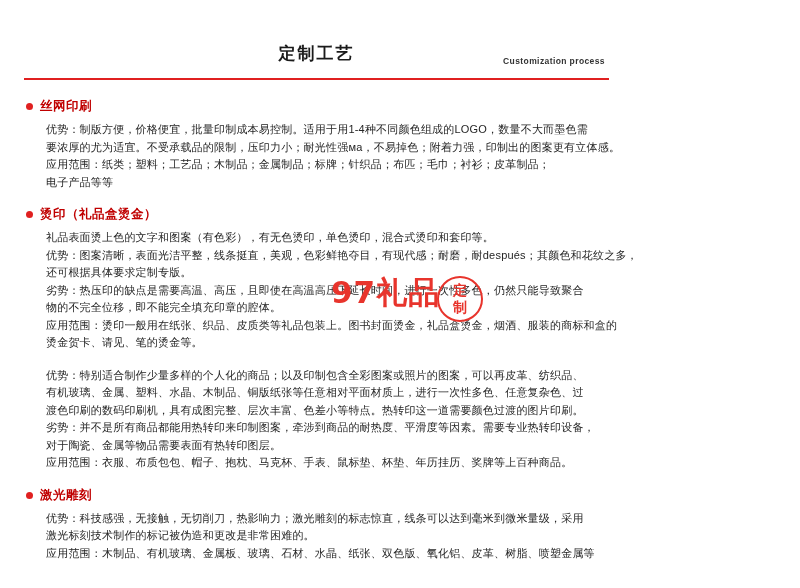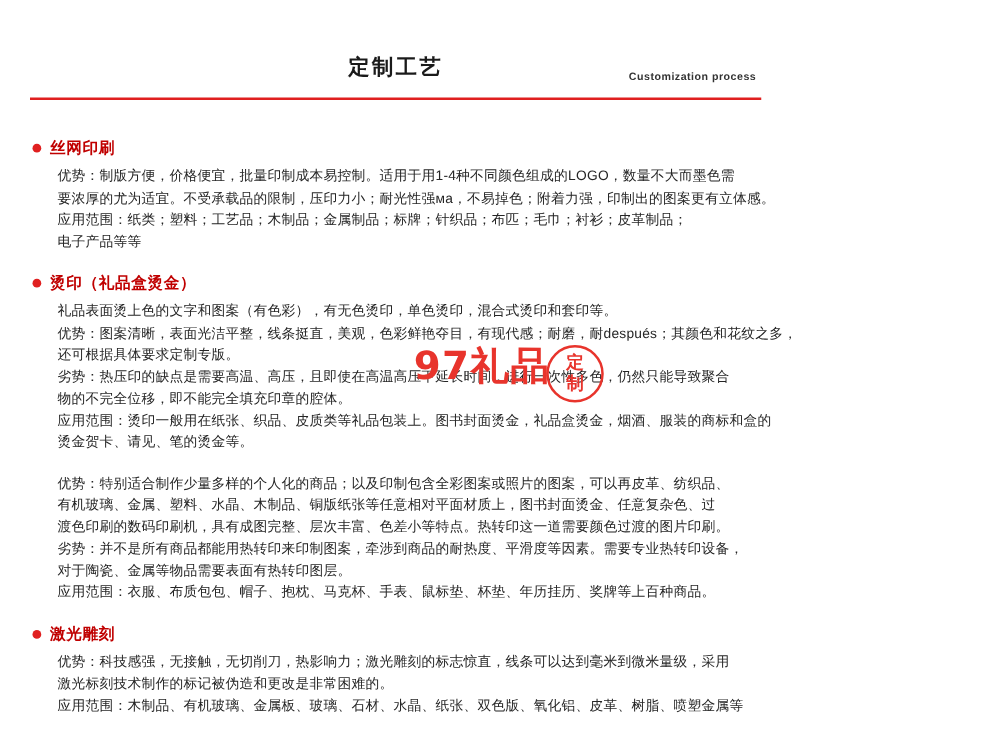--- a/index.html
+++ b/index.html
@@ -55,21 +55,20 @@
     height: 2px;
     background: #e02020;
   }
   
   .content {
     position: relative;
     padding-top: 14px;
   }
   .section {
     margin-bottom: 15px;
-    margin-top: 12px;
   }
   .sec-head {
     display: flex;
     align-items: center;
     margin: 0 0 6px 2px;
   }
   .bullet {
     width: 7px;
     height: 7px;
     border-radius: 50%;
@@ -173,21 +172,21 @@
         <div class="line">劣势：热压印的缺点是需要高温、高压，且即使在高温高压下延长时间，进行一次性多色，仍然只能导致聚合</div>
         <div class="line">物的不完全位移，即不能完全填充印章的腔体。</div>
         <div class="line">应用范围：烫印一般用在纸张、织品、皮质类等礼品包装上。图书封面烫金，礼品盒烫金，烟酒、服装的商标和盒的</div>
         <div class="line">烫金贺卡、请见、笔的烫金等。</div>
       </div>
     </div>
 
     <div class="section">
       <div class="lines">
         <div class="line">优势：特别适合制作少量多样的个人化的商品；以及印制包含全彩图案或照片的图案，可以再皮革、纺织品、</div>
-        <div class="line">有机玻璃、金属、塑料、水晶、木制品、铜版纸张等任意相对平面材质上，图书封面烫金、任意复杂色、过</div>
+        <div class="line">有机玻璃、金属、塑料、水晶、木制品、铜版纸张等任意相对平面材质上，进行一次性多色、任意复杂色、过</div>
         <div class="line">渡色印刷的数码印刷机，具有成图完整、层次丰富、色差小等特点。热转印这一道需要颜色过渡的图片印刷。</div>
         <div class="line">劣势：并不是所有商品都能用热转印来印制图案，牵涉到商品的耐热度、平滑度等因素。需要专业热转印设备，</div>
         <div class="line">对于陶瓷、金属等物品需要表面有热转印图层。</div>
         <div class="line">应用范围：衣服、布质包包、帽子、抱枕、马克杯、手表、鼠标垫、杯垫、年历挂历、奖牌等上百种商品。</div>
       </div>
     </div>
 
     <div class="section">
       <div class="sec-head">
         <span class="bullet"></span>

